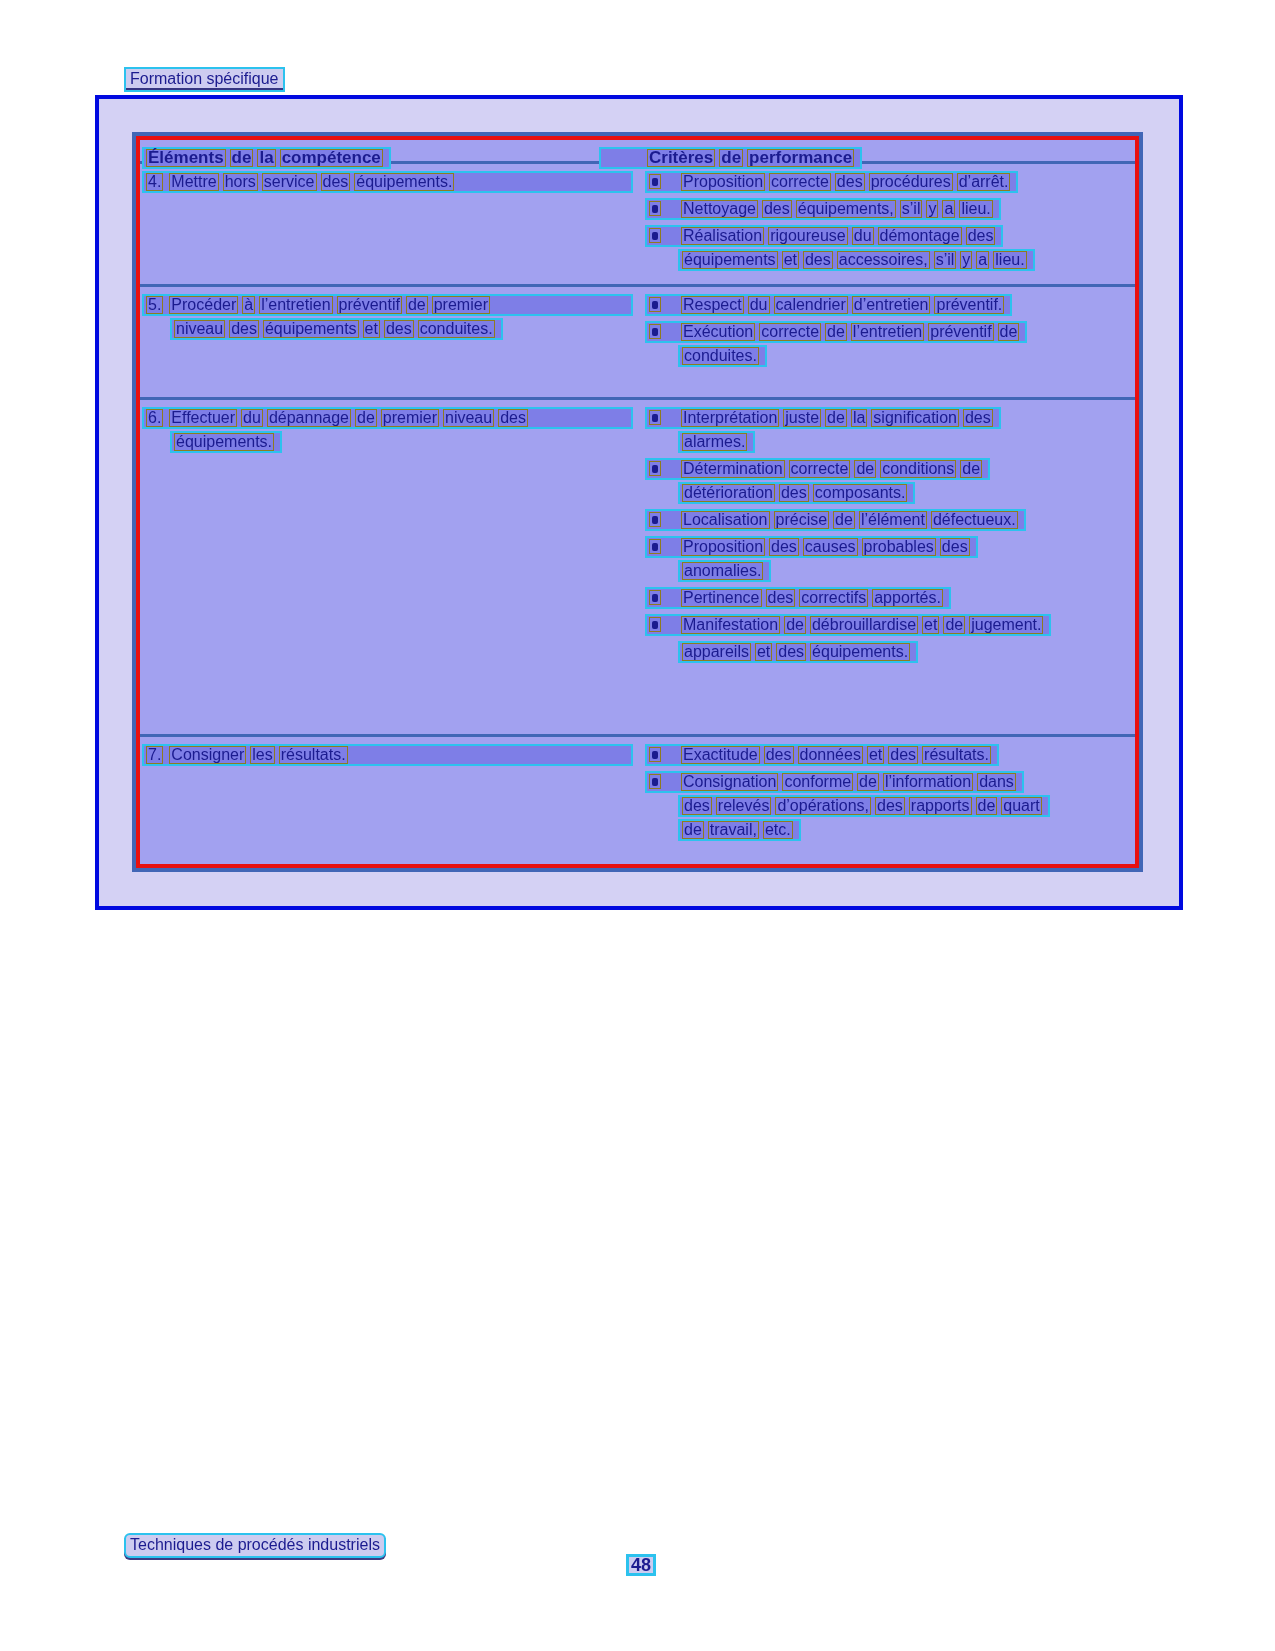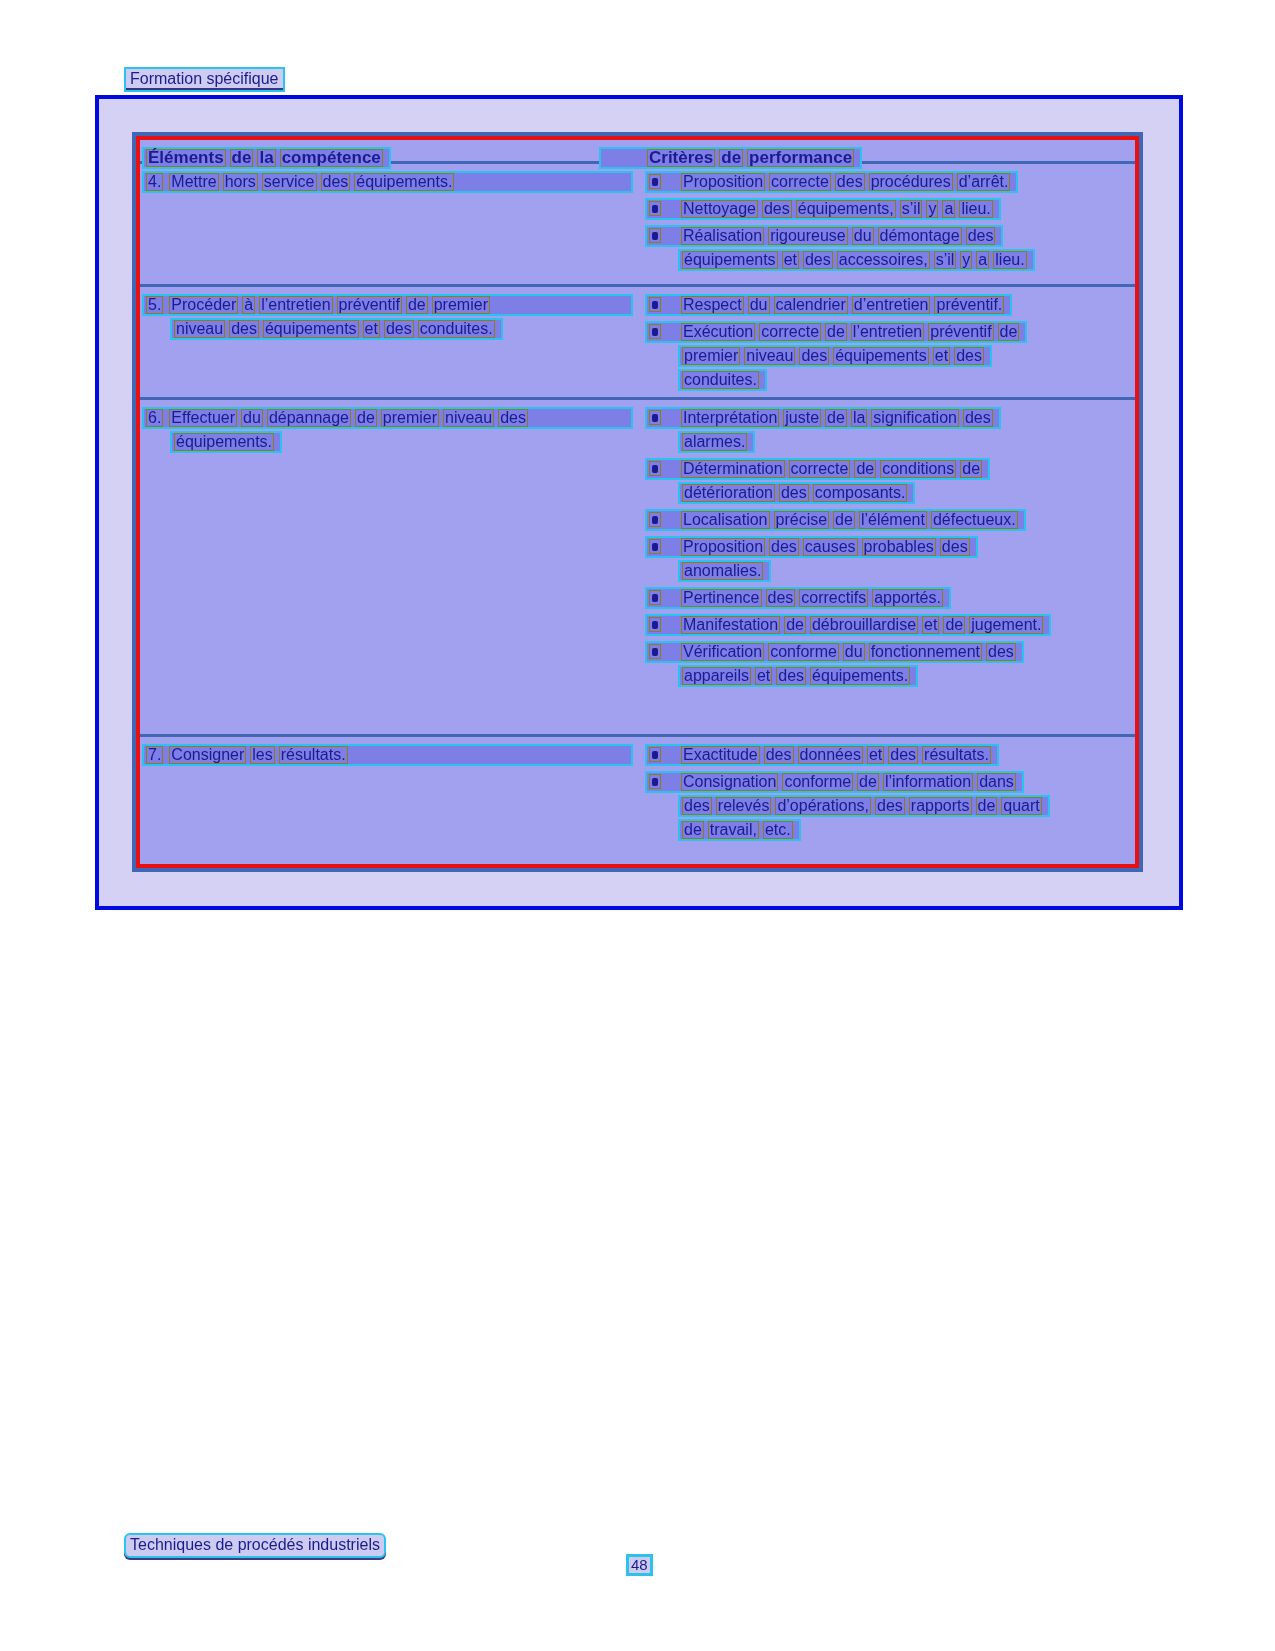--- a/index.html
+++ b/index.html
@@ -17,21 +17,21 @@
     font-size:16px;line-height:18px;padding:1px 4px 2px 4px;
     white-space:nowrap;
   }
   .top-label{left:124px;top:67px;box-shadow:inset 0 -2px 0 rgba(26,26,110,.85);}
   .footer-label{left:124px;top:1533px;box-shadow:0 2px 0 rgba(26,26,110,.85);border-radius:6px;}
   .page-number{
     position:absolute;left:626px;top:1554px;
     border:3px solid var(--c-cyan);
     background:var(--c-label-fill);
     color:var(--c-text);
-    font-size:15px;line-height:16px;padding:0 2px;
+    font-size:18px;line-height:16px;padding:0 2px;font-weight:bold;
   }
   
   .outer-box{
     position:absolute;left:95px;top:95px;width:1088px;height:815px;
     box-sizing:border-box;
     background:var(--c-outer-fill);
     border:4px solid var(--c-outer-border);
   }
   
   .table-frame{
@@ -128,21 +128,20 @@
               <span class="band stretch"><span class="wordbox num">5.</span><span class="wordbox">Procéder</span><span class="wordbox">à</span><span class="wordbox">l’entretien</span><span class="wordbox">préventif</span><span class="wordbox">de</span><span class="wordbox">premier</span></span>
             </div>
             <div class="line cont"><span class="band"><span class="wordbox">niveau</span><span class="wordbox">des</span><span class="wordbox">équipements</span><span class="wordbox">et</span><span class="wordbox">des</span><span class="wordbox">conduites.</span></span></div>
           </div>
           <div class="cell-right">
             <div class="item">
               <div class="line"><span class="band"><span class="bullet"><span class="bullet-dot"></span></span><span class="wordbox">Respect</span><span class="wordbox">du</span><span class="wordbox">calendrier</span><span class="wordbox">d’entretien</span><span class="wordbox">préventif.</span></span></div>
             </div>
             <div class="item">
               <div class="line"><span class="band"><span class="bullet"><span class="bullet-dot"></span></span><span class="wordbox">Exécution</span><span class="wordbox">correcte</span><span class="wordbox">de</span><span class="wordbox">l’entretien</span><span class="wordbox">préventif</span><span class="wordbox">de</span></span></div>
-              <div class="line cont"><span class="band"><span class="wordbox">premier</span><span class="wordbox">niveau</span><span class="wordbox">des</span><span class="wordbox">équipements</span><span class="wordbox">et</span><span class="wordbox">des</span></span></div>
               <div class="line cont"><span class="band"><span class="wordbox">conduites.</span></span></div>
             </div>
           </div>
         </div>
         <div class="trow">
           <div class="cell-left">
             <div class="line">
               <span class="band stretch"><span class="wordbox num">6.</span><span class="wordbox">Effectuer</span><span class="wordbox">du</span><span class="wordbox">dépannage</span><span class="wordbox">de</span><span class="wordbox">premier</span><span class="wordbox">niveau</span><span class="wordbox">des</span></span>
             </div>
             <div class="line cont"><span class="band"><span class="wordbox">équipements.</span></span></div>
@@ -163,21 +162,20 @@
               <div class="line"><span class="band"><span class="bullet"><span class="bullet-dot"></span></span><span class="wordbox">Proposition</span><span class="wordbox">des</span><span class="wordbox">causes</span><span class="wordbox">probables</span><span class="wordbox">des</span></span></div>
               <div class="line cont"><span class="band"><span class="wordbox">anomalies.</span></span></div>
             </div>
             <div class="item">
               <div class="line"><span class="band"><span class="bullet"><span class="bullet-dot"></span></span><span class="wordbox">Pertinence</span><span class="wordbox">des</span><span class="wordbox">correctifs</span><span class="wordbox">apportés.</span></span></div>
             </div>
             <div class="item">
               <div class="line"><span class="band"><span class="bullet"><span class="bullet-dot"></span></span><span class="wordbox">Manifestation</span><span class="wordbox">de</span><span class="wordbox">débrouillardise</span><span class="wordbox">et</span><span class="wordbox">de</span><span class="wordbox">jugement.</span></span></div>
             </div>
             <div class="item">
-              <div class="line"><span class="band"><span class="bullet"><span class="bullet-dot"></span></span><span class="wordbox">Vérification</span><span class="wordbox">conforme</span><span class="wordbox">du</span><span class="wordbox">fonctionnement</span><span class="wordbox">des</span></span></div>
               <div class="line cont"><span class="band"><span class="wordbox">appareils</span><span class="wordbox">et</span><span class="wordbox">des</span><span class="wordbox">équipements.</span></span></div>
             </div>
           </div>
         </div>
         <div class="trow">
           <div class="cell-left">
             <div class="line">
               <span class="band stretch"><span class="wordbox num">7.</span><span class="wordbox">Consigner</span><span class="wordbox">les</span><span class="wordbox">résultats.</span></span>
             </div>
           </div>

